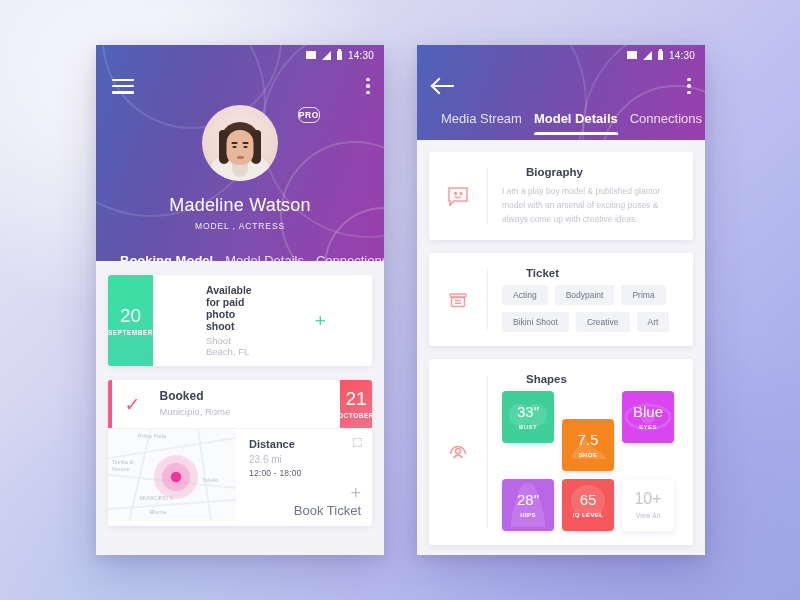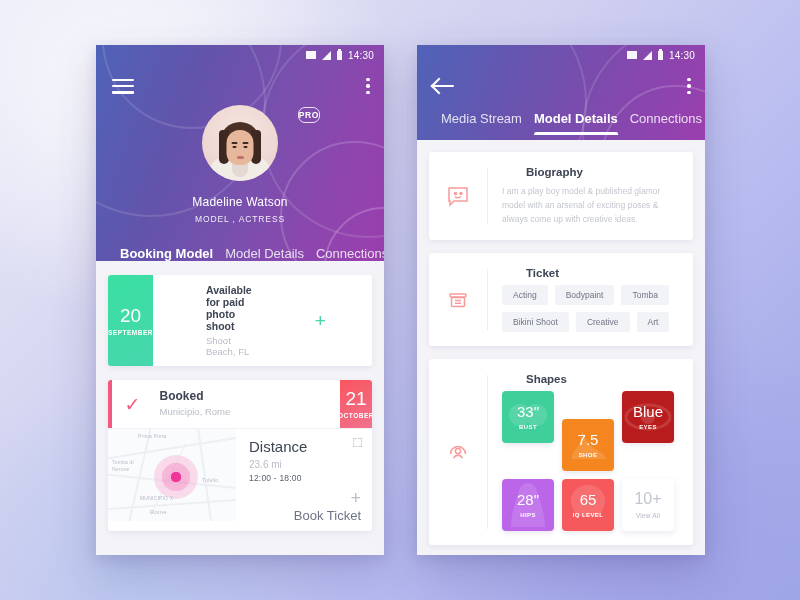--- a/index.html
+++ b/index.html
@@ -74,21 +74,21 @@
     background:#e7b79c; border-radius:13px 13px 12px 12px; }
   .eye { position:absolute; top:16px; width:4px; height:2.4px; background:#3a2a22; border-radius:2px; }
   .eye.l{left:6px;} .eye.r{right:6px;}
   .brow{position:absolute;top:12px;width:6px;height:1.6px;background:#3f2a20;border-radius:2px;}
   .brow.l{left:5px;} .brow.r{right:5px;}
   .lips{position:absolute;bottom:6px;left:50%;transform:translateX(-50%);width:7px;height:3px;background:#c4706a;border-radius:4px;}
   .shirt{position:absolute;left:50%;bottom:-2px;transform:translateX(-50%);width:62px;height:26px;background:#f2ece7;border-radius:16px 16px 0 0;}
   .collar{position:absolute;left:50%;bottom:6px;transform:translateX(-50%);width:16px;height:14px;background:#e3d9d2;border-radius:0 0 8px 8px;}
   .pro-badge { position:absolute; right:-42px; top: 2px; font-size: 8.5px; font-weight: 700; letter-spacing: .6px;
     border:1.3px solid rgba(255,255,255,.85); border-radius:7px; padding: 2px 0; color:#fff; }
-  .pname { font-size: 12px; font-weight: 400; margin-top: 10px; letter-spacing:.2px; }
+  .pname { font-size: 18px; font-weight: 400; margin-top: 10px; letter-spacing:.2px; }
   .prole { font-size: 8.5px; letter-spacing: .9px; margin-top: 5px; color: rgba(255,255,255,.9); }
 
   
   .tabs { position:relative; display:flex; justify-content:space-around; align-items:flex-end;
     padding: 0 12px; height: 34px; }
   .tabs.lower { margin-top: 12px; }
   .tab { position:relative; font-size: 13px; color: rgba(255,255,255,.82); padding-bottom: 9px; cursor:pointer; white-space:nowrap;margin-left:12px; }
   .tab.active { color:#fff; font-weight: 700; }
   .tab.active:after { content:''; position:absolute; left:50%; transform:translateX(-50%);
     bottom:0; width: 100%; height: 3px; background:#fff; border-radius:2px 2px 0 0; }
@@ -130,21 +130,21 @@
     background: radial-gradient(circle, #f0359a 0%, #f0359a 16%, rgba(243,120,185,.55) 17%, rgba(243,120,185,.5) 45%, rgba(246,170,210,.42) 46%, rgba(246,170,210,.35) 100%); }
   .map-label { position:absolute; font-size: 5px; color:#b9bec9; letter-spacing:.2px; }
   .map-label.cap { font-size:5px; color:#b4bac6; }
   .dist-pane { flex:1; padding: 9px 11px 8px 13px; position:relative; }
   .expand { position:absolute; right:10px; top:9px; width:9px; height:9px; }
   .expand i { position:absolute; width:4px; height:4px; }
   .expand i:nth-child(1){left:0;top:0;border-left:1.2px solid #cfd3dc;border-top:1.2px solid #cfd3dc;}
   .expand i:nth-child(2){right:0;top:0;border-right:1.2px solid #cfd3dc;border-top:1.2px solid #cfd3dc;}
   .expand i:nth-child(3){left:0;bottom:0;border-left:1.2px solid #cfd3dc;border-bottom:1.2px solid #cfd3dc;}
   .expand i:nth-child(4){right:0;bottom:0;border-right:1.2px solid #cfd3dc;border-bottom:1.2px solid #cfd3dc;}
-  .dist-title { font-size:15px; font-weight:400; color:#3d4454; }
+  .dist-title { font-size:11px; font-weight:700; color:#3d4454; }
   .dist-val { font-size:10px; color:#b9bcc6; margin-top:4px; }
   .dist-time { font-size:8.5px; color:#5a6070; margin-top:3px; letter-spacing:.2px; }
   .book-row { text-align:right; margin-top: 6px; }
   .book-plus { font-size:18px; color:#b9bec9; font-weight:300; line-height: 1; }
   .book-ticket { font-size:13px; color:#6e7486; margin-top: 1px; }
 
   
   .rbody { padding: 12px 12px; }
   .icard { background:#fff; border-radius:3px; box-shadow: 0 2px 7px rgba(80,70,130,.10);
     display:flex; padding: 14px 13px 14px 0; margin-bottom: 13px; }
@@ -157,21 +157,21 @@
   .tags { display:flex; flex-wrap:wrap; gap:7px; }
   .tag { background:#f2f3f6; color:#6e7486; font-size:8.5px; padding: 5px 11px; border-radius:2px; }
 
   .shapes-grid { display:flex; flex-wrap:wrap; gap:8px; margin-top:2px; }
   .shape { width: 52px; height: 52px; border-radius:4px; position:relative; overflow:hidden;
     display:flex; flex-direction:column; align-items:center; justify-content:center; color:#fff;
     box-shadow: 0 2px 5px rgba(80,70,130,.13); }
   .shape .sv { font-size: 15px; font-weight:400; line-height:1; }
   .shape .sl { font-size: 6px; font-weight:700; letter-spacing:.4px; margin-top: 5px; }
   .shape .ghost { position:absolute; inset:0; opacity:.13; }
-  .s-bust{ background:#3fcf9b; } .s-shoe{ background:#f5861f;margin-top:28px; } .s-eyes{ background:#b91c1c; }
+  .s-bust{ background:#3fcf9b; } .s-shoe{ background:#f5861f;margin-top:28px; } .s-eyes{ background:#d946ef; }
   .s-hips{ background:#bb66e8; } .s-iq{ background:#f6595c;text-align:right; }
   .s-view{ background:#fff; color:#b9bec9; box-shadow:0 2px 6px rgba(80,70,130,.12); }
   .s-view .sv{ font-size:16px; color:#c2c6d0; font-weight:300; }
   .s-view .sl{ font-size:6.5px; font-weight:400; color:#b5b9c4; letter-spacing:.2px; }
 
   
   .ic { stroke:#f79a9a; fill:none; stroke-width:1.5; }
 </style>
 </head>
 <body>
@@ -358,21 +358,21 @@
           <rect class="ic" x="6.5" y="10.5" width="13" height="9" rx="1"></rect>
           <path class="ic" d="M10 13.5h6M10 16.3h6"></path>
         </svg>
       </div>
       <div class="div-line"></div>
       <div class="icard-body">
         <div class="icard-title">Ticket</div>
         <div class="tags">
           <span class="tag">Acting</span>
           <span class="tag">Bodypaint</span>
-          <span class="tag">Tomba</span>
+          <span class="tag">Prima</span>
           <span class="tag">Bikini Shoot</span>
           <span class="tag">Creative</span>
           <span class="tag">Art</span>
         </div>
       </div>
     </div>
 
     <div class="icard">
       <div class="icon-col">
         <svg width="26" height="26" viewBox="0 0 26 26">

